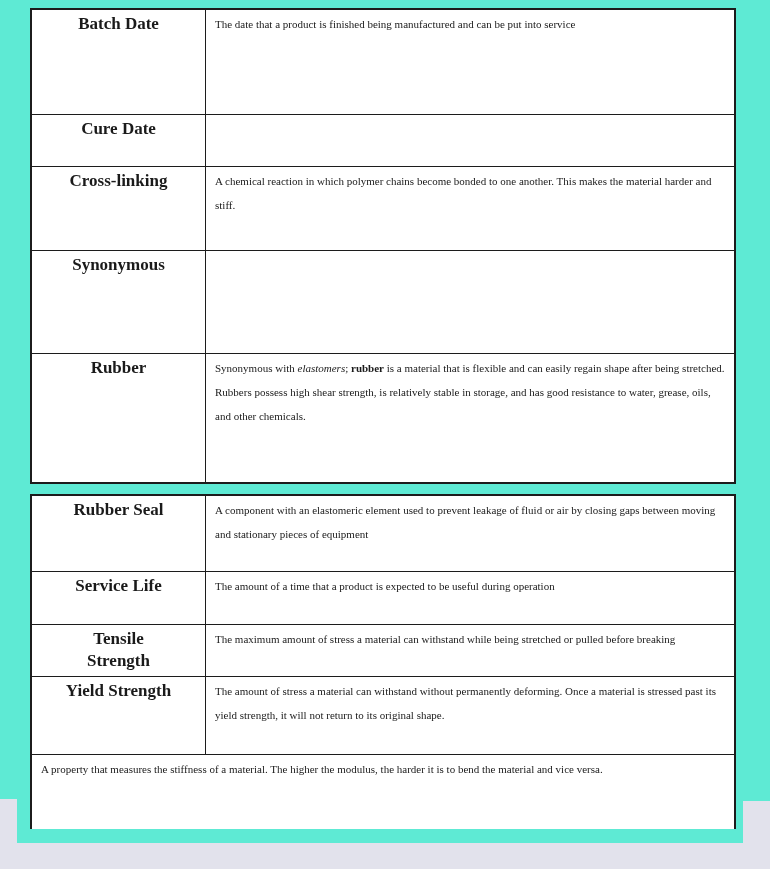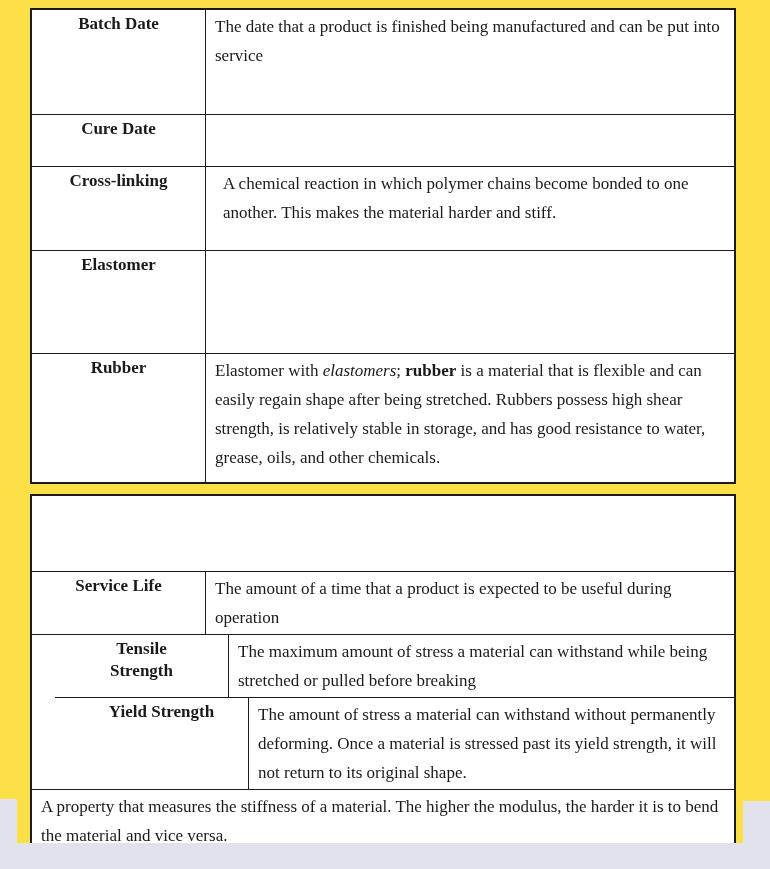--- a/index.html
+++ b/index.html
@@ -4,21 +4,21 @@
 <style>
   html, body {
     margin: 0;
     padding: 0;
     background: #ffffff;
   }
   .page {
     position: relative;
     width: 770px;
     height: 869px;
-    background: #fde047;
+    background: #5eead4;
     overflow: hidden;
     font-family: "Liberation Serif", "DejaVu Serif", serif;
     color: #1a1a1a;
   }
   .gtable {
     position: absolute;
     left: 30px;
     width: 706px;
     border: 2px solid #1c1c1c;
     background: #ffffff;
@@ -27,45 +27,45 @@
   .gtable-1 { top: 8px; }
   .gtable-2 { top: 494px; border-bottom: none; }
   .trow {
     display: flex;
     border-bottom: 1px solid #1c1c1c;
     box-sizing: border-box;
   }
   .gtable .trow:last-child { border-bottom: none; }
   .gtable-1 .trow:nth-child(1) { min-height: 105px; }
   .gtable-1 .trow:nth-child(2) { min-height: 52px; gap: 15px; }
-  .gtable-1 .trow:nth-child(3) { min-height: 84px; gap: 8px; }
+  .gtable-1 .trow:nth-child(3) { min-height: 84px; }
   .gtable-1 .trow:nth-child(4) { min-height: 103px; }
   .gtable-1 .trow:nth-child(5) { min-height: 128px; }
   .gtable-2 .trow:nth-child(1) { min-height: 76px; }
   .gtable-2 .trow:nth-child(2) { min-height: 53px; }
-  .gtable-2 .trow:nth-child(3) { min-height: 52px; margin-left: 23px; }
-  .gtable-2 .trow:nth-child(4) { min-height: 78px; padding-left: 43px; }
+  .gtable-2 .trow:nth-child(3) { min-height: 52px; }
+  .gtable-2 .trow:nth-child(4) { min-height: 78px; }
   .gtable-2 .trow:nth-child(5) { min-height: 74px; }
   .term-cell {
     width: 174px;
     flex: 0 0 174px;
     border-right: 1px solid #1c1c1c;
     box-sizing: border-box;
     font-weight: bold;
     font-size: 17px;
     line-height: 22px;
     text-align: center;
     padding: 3px 4px 2px 4px;
     white-space: pre-line;
   }
   .def-cell {
     flex: 1 1 auto;
     box-sizing: border-box;
-    font-size: 17px;
-    line-height: 29px;
+    font-size: 11px;
+    line-height: 24px;
     padding: 2px 8px 2px 9px;
   }
   .def-cell .seg-bold   { font-weight: bold; }
   .def-cell .seg-italic { font-style: italic; margin-top: 8px; }
   .bg-patch {
     position: absolute;
     background: #e2e2ec;
   }
   .patch-left   { left: 0;    top: 799px; width: 17px;  height: 70px; }
   .patch-right  { left: 743px; top: 801px; width: 27px; height: 68px; }
@@ -85,30 +85,32 @@
     <div class="trow">
       <div class="term-cell">Cure Date</div>
     </div>
 
     <div class="trow">
       <div class="term-cell">Cross-linking</div>
       <div class="def-cell"><span>A chemical reaction in which polymer chains become bonded to one another. This makes the material harder and stiff.</span></div>
     </div>
 
     <div class="trow">
-      <div class="term-cell">Elastomer</div>
+      <div class="term-cell">Synonymous</div>
     </div>
 
     <div class="trow">
       <div class="term-cell">Rubber</div>
-      <div class="def-cell"><span>Elastomer with </span><span class="seg-italic">elastomers</span><span>; </span><span class="seg-bold">rubber</span><span> is a material that is flexible and can easily regain shape after being stretched. Rubbers possess high shear strength, is relatively stable in storage, and has good resistance to water, grease, oils, and other chemicals.</span></div>
+      <div class="def-cell"><span>Synonymous with </span><span class="seg-italic">elastomers</span><span>; </span><span class="seg-bold">rubber</span><span> is a material that is flexible and can easily regain shape after being stretched. Rubbers possess high shear strength, is relatively stable in storage, and has good resistance to water, grease, oils, and other chemicals.</span></div>
     </div>
   </div>
   <div class="gtable gtable-2">
     <div class="trow">
+      <div class="term-cell">Rubber Seal</div>
+      <div class="def-cell"><span>A component with an elastomeric element used to prevent leakage of fluid or air by closing gaps between moving and stationary pieces of equipment</span></div>
     </div>
 
     <div class="trow">
       <div class="term-cell">Service Life</div>
       <div class="def-cell"><span>The amount of a time that a product is expected to be useful during operation</span></div>
     </div>
 
     <div class="trow">
       <div class="term-cell">Tensile
 Strength</div>

